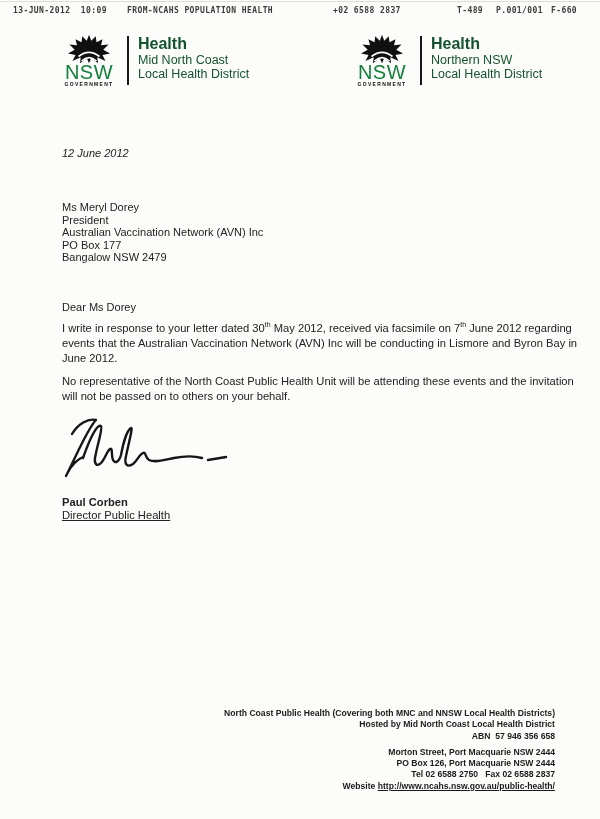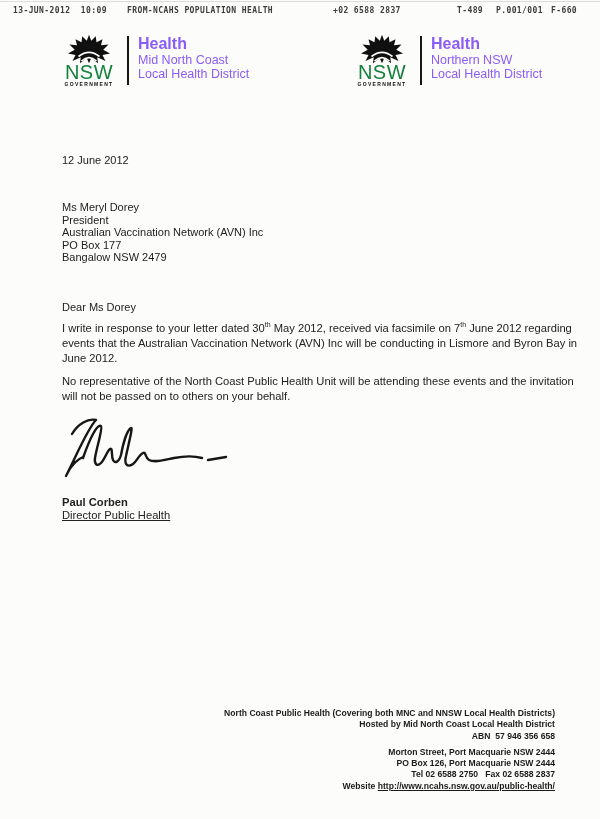--- a/index.html
+++ b/index.html
@@ -22,26 +22,26 @@
   .fx-f{left:551px;}
   
   .logo{position:absolute;top:34px;display:flex;align-items:stretch;}
   .logo-left{left:60px;}
   .logo-right{left:353px;}
   .nsw-mark{width:58px;text-align:center;color:#101010;}
   .nsw-mark svg{display:block;margin:0 auto;}
   .nsw-word{font-weight:400;font-size:20px;letter-spacing:.5px;line-height:16px;color:#15803d;}
   .nsw-gov{font-weight:700;font-size:5px;letter-spacing:1.3px;margin-top:1px;color:#101010;}
   .logo-divider{width:2px;background:#161616;margin:2px 9px 2px 9px;}
-  .logo-text{padding-top:1px;color:#8b5cf6;}
+  .logo-text{padding-top:1px;color:#14532d;}
   .logo-health{font-weight:700;font-size:16px;line-height:18px;}
   .logo-line{font-size:12.5px;line-height:14px;font-weight:500;}
   
   .ltr{position:absolute;left:62px;font-size:11px;line-height:12.5px;color:#222;}
-  .date{top:154px;}
+  .date{top:147px;font-style:italic;}
   .address{top:201px;}
   .salutation{top:301px;}
   .para{position:absolute;left:62px;width:520px;margin:0;font-size:11.2px;line-height:15px;color:#222;}
   .para1{top:321px;}
   .para2{top:374px;}
   sup{font-size:7px;vertical-align:super;line-height:0;}
   .signature{position:absolute;left:56px;top:412px;}
   .sig-name{top:496px;font-weight:700;font-size:11.2px;}
   .sig-title{top:509px;text-decoration:underline;font-size:11.2px;}
   

